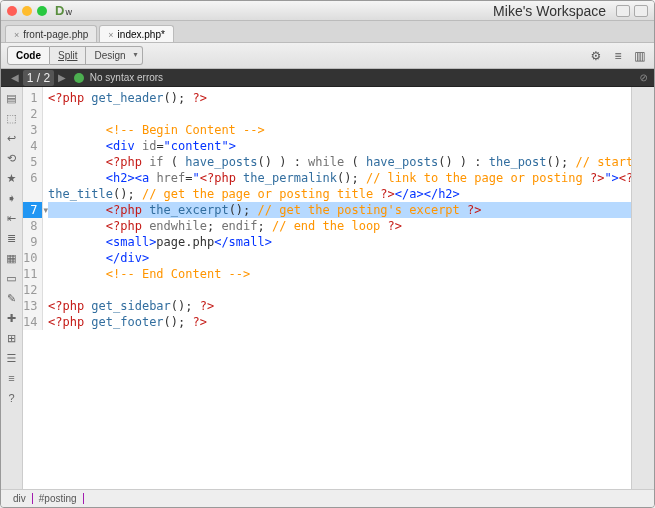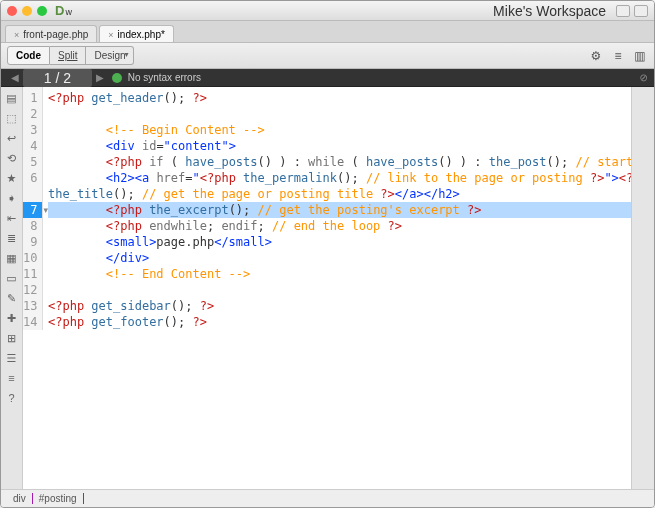--- a/index.html
+++ b/index.html
@@ -15,26 +15,26 @@
   .titlebar .ticon{ width:14px;height:12px;border:1px solid #aaa;border-radius:2px;margin-left:4px;background:#eee;}
   .tabbar { height:22px; background:#d7d7d7; border-bottom:1px solid #bbb; display:flex; align-items:flex-end; padding-left:4px;}
   .tab { font-size:10px; padding:3px 8px 2px; background:#e8e8e8; border:1px solid #bbb; border-bottom:none; margin-right:2px; border-radius:3px 3px 0 0; color:#333; display:flex;align-items:center;gap:4px;}
   .tab.active{background:#f7f7f7;color:#000;}
   .tab .x{font-size:9px;color:#888;}
   .viewbar { height:26px; background:linear-gradient(#f0f0f0,#e0e0e0); border-bottom:1px solid #bbb; display:flex; align-items:center; padding:0 6px;}
   .vbtn { font-size:10px; padding:3px 8px; border:1px solid #aaa; background:#eaeaea; color:#444;}
   .vbtn:first-child{border-radius:3px 0 0 3px;font-weight:bold;}
   .vbtn.active{background:#f5f5f5;color:#000;}
   .vbtn.mid{border-left:none;text-decoration:underline;}
-  .vbtn.last{border-left:none;border-radius:0 3px 3px 0;position:relative;padding-right:7px;}
+  .vbtn.last{border-left:none;border-radius:0 3px 3px 0;position:relative;padding-right:16px;}
   .vbtn.last::after{content:"▾";position:absolute;right:4px;font-size:8px;color:#666;}
   .viewbar .spacer{flex:1;}
   .ricon{width:16px;height:16px;margin-left:6px;display:flex;align-items:center;justify-content:center;color:#555;font-size:12px;}
   .errbar { height:18px; background:#333; color:#ccc; display:flex; align-items:center; font-size:10px; padding:0 6px; border-bottom:1px solid #222;}
-  .errbar .navseg{background:#555;color:#eee;padding:1px 21px;border-radius:2px;font-size:14px;}
+  .errbar .navseg{background:#555;color:#eee;padding:1px 4px;border-radius:2px;font-size:12px;}
   .errbar .carets{color:#888;margin:0 4px;}
   .errbar .ok{width:10px;height:10px;border-radius:50%;background:#4caf50;margin:0 6px 0 4px;}
   .main { flex:1; display:flex; min-height:0;}
   .lefttools { width:22px; background:#e5e5e5; border-right:1px solid #ccc; display:flex; flex-direction:column; align-items:center; padding-top:4px; gap:6px; font-size:11px; color:#666;}
   .lefttools .ti{width:14px;height:14px;display:flex;align-items:center;justify-content:center;}
   .editor { flex:1; background:#fff; overflow:auto; position:relative; border-right:1px solid #ccc;}
   .rightgutter{width:22px;background:#e5e5e5;}
   .codewrap{display:flex;}
   .gutter { width:26px; background:#f4f4f4; border-right:1px solid #ddd; text-align:right; font-family:Consolas,Monaco,monospace; font-size:12px; color:#999; padding-top:3px;}
   .gutter .ln{height:16px;line-height:16px;padding-right:5px;}

